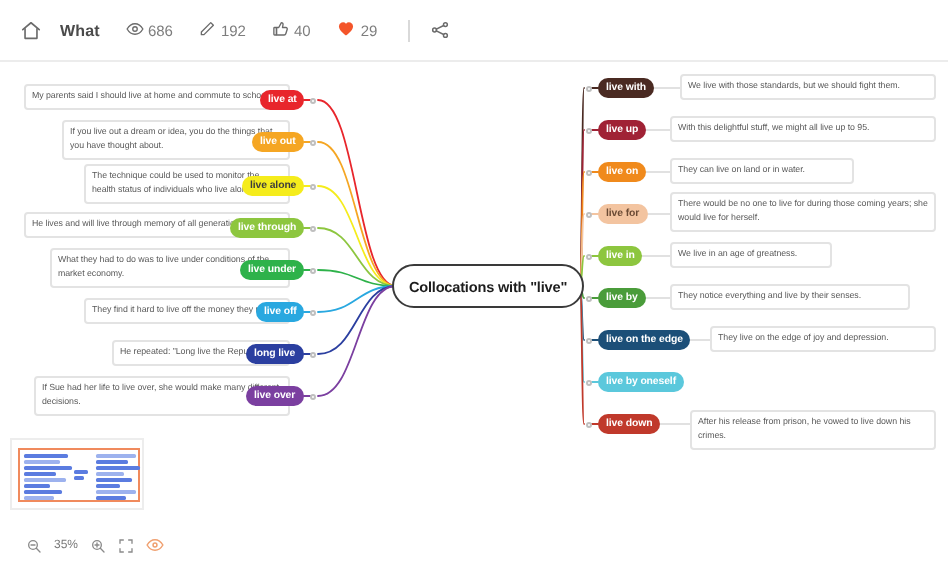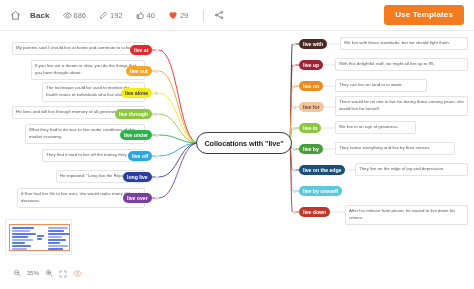--- a/index.html
+++ b/index.html
@@ -90,21 +90,21 @@
 
   <div class="header">
 
     <span class="hdr-icon home-ico">
       <svg width="11" height="11" viewBox="0 0 24 24" fill="none" stroke="#6b6b6b" stroke-width="1.8" stroke-linecap="round" stroke-linejoin="round">
         <path d="M3 10.5 12 3l9 7.5"></path>
           <path d="M5.5 9.5V20h13V9.5"></path>
       </svg>
     </span>
 
-    <span class="back-label">Back</span>
+    <span class="back-label">What</span>
 
     <span class="stat">
       <span>
         <svg width="9" height="9" viewBox="0 0 24 24" fill="none" stroke="#6b6b6b" stroke-width="1.8">
           <path d="M1.5 12S5.5 5 12 5s10.5 7 10.5 7-4 7-10.5 7S1.5 12 1.5 12z"></path>
           <circle cx="12" cy="12" r="3"></circle>
         </svg>
       </span>
       <span class="stat-num">686</span>
     </span>
@@ -143,21 +143,20 @@
       <svg width="10" height="10" viewBox="0 0 24 24" fill="none" stroke="#6b6b6b" stroke-width="1.8" stroke-linecap="round">
         <circle cx="18.5" cy="5.5" r="2.3"></circle>
           <circle cx="18.5" cy="18.5" r="2.3"></circle>
           <circle cx="5.5" cy="12" r="2.3"></circle>
         <path d="M7.6 10.9 16.4 6.6M7.6 13.1l8.8 4.3"></path>
       </svg>
     </span>
 
     <span class="spacer"></span>
 
-    <button class="tmpl-btn">Use Templates</button>
   </div>
 
   <div class="canvas">
     <svg class="links">
       <g id="link-layer" fill="none" stroke-width="0.9" stroke-linecap="round">
           <path d="M198,112 C178.5,112 178.5,19 159,19" stroke="#e8262c" fill="none" stroke-width="0.9"></path>
           <path d="M152,19 L155,19" stroke="#e8262c" stroke-width="0.9"></path>
           <path d="M198,112 C178.5,112 178.5,40 159,40" stroke="#f5a623" fill="none" stroke-width="0.9"></path>
           <path d="M152,40 L155,40" stroke="#f5a623" stroke-width="0.9"></path>
           <path d="M198,112 C178.5,112 178.5,62 159,62" stroke="#f5ec1c" fill="none" stroke-width="0.9"></path>

